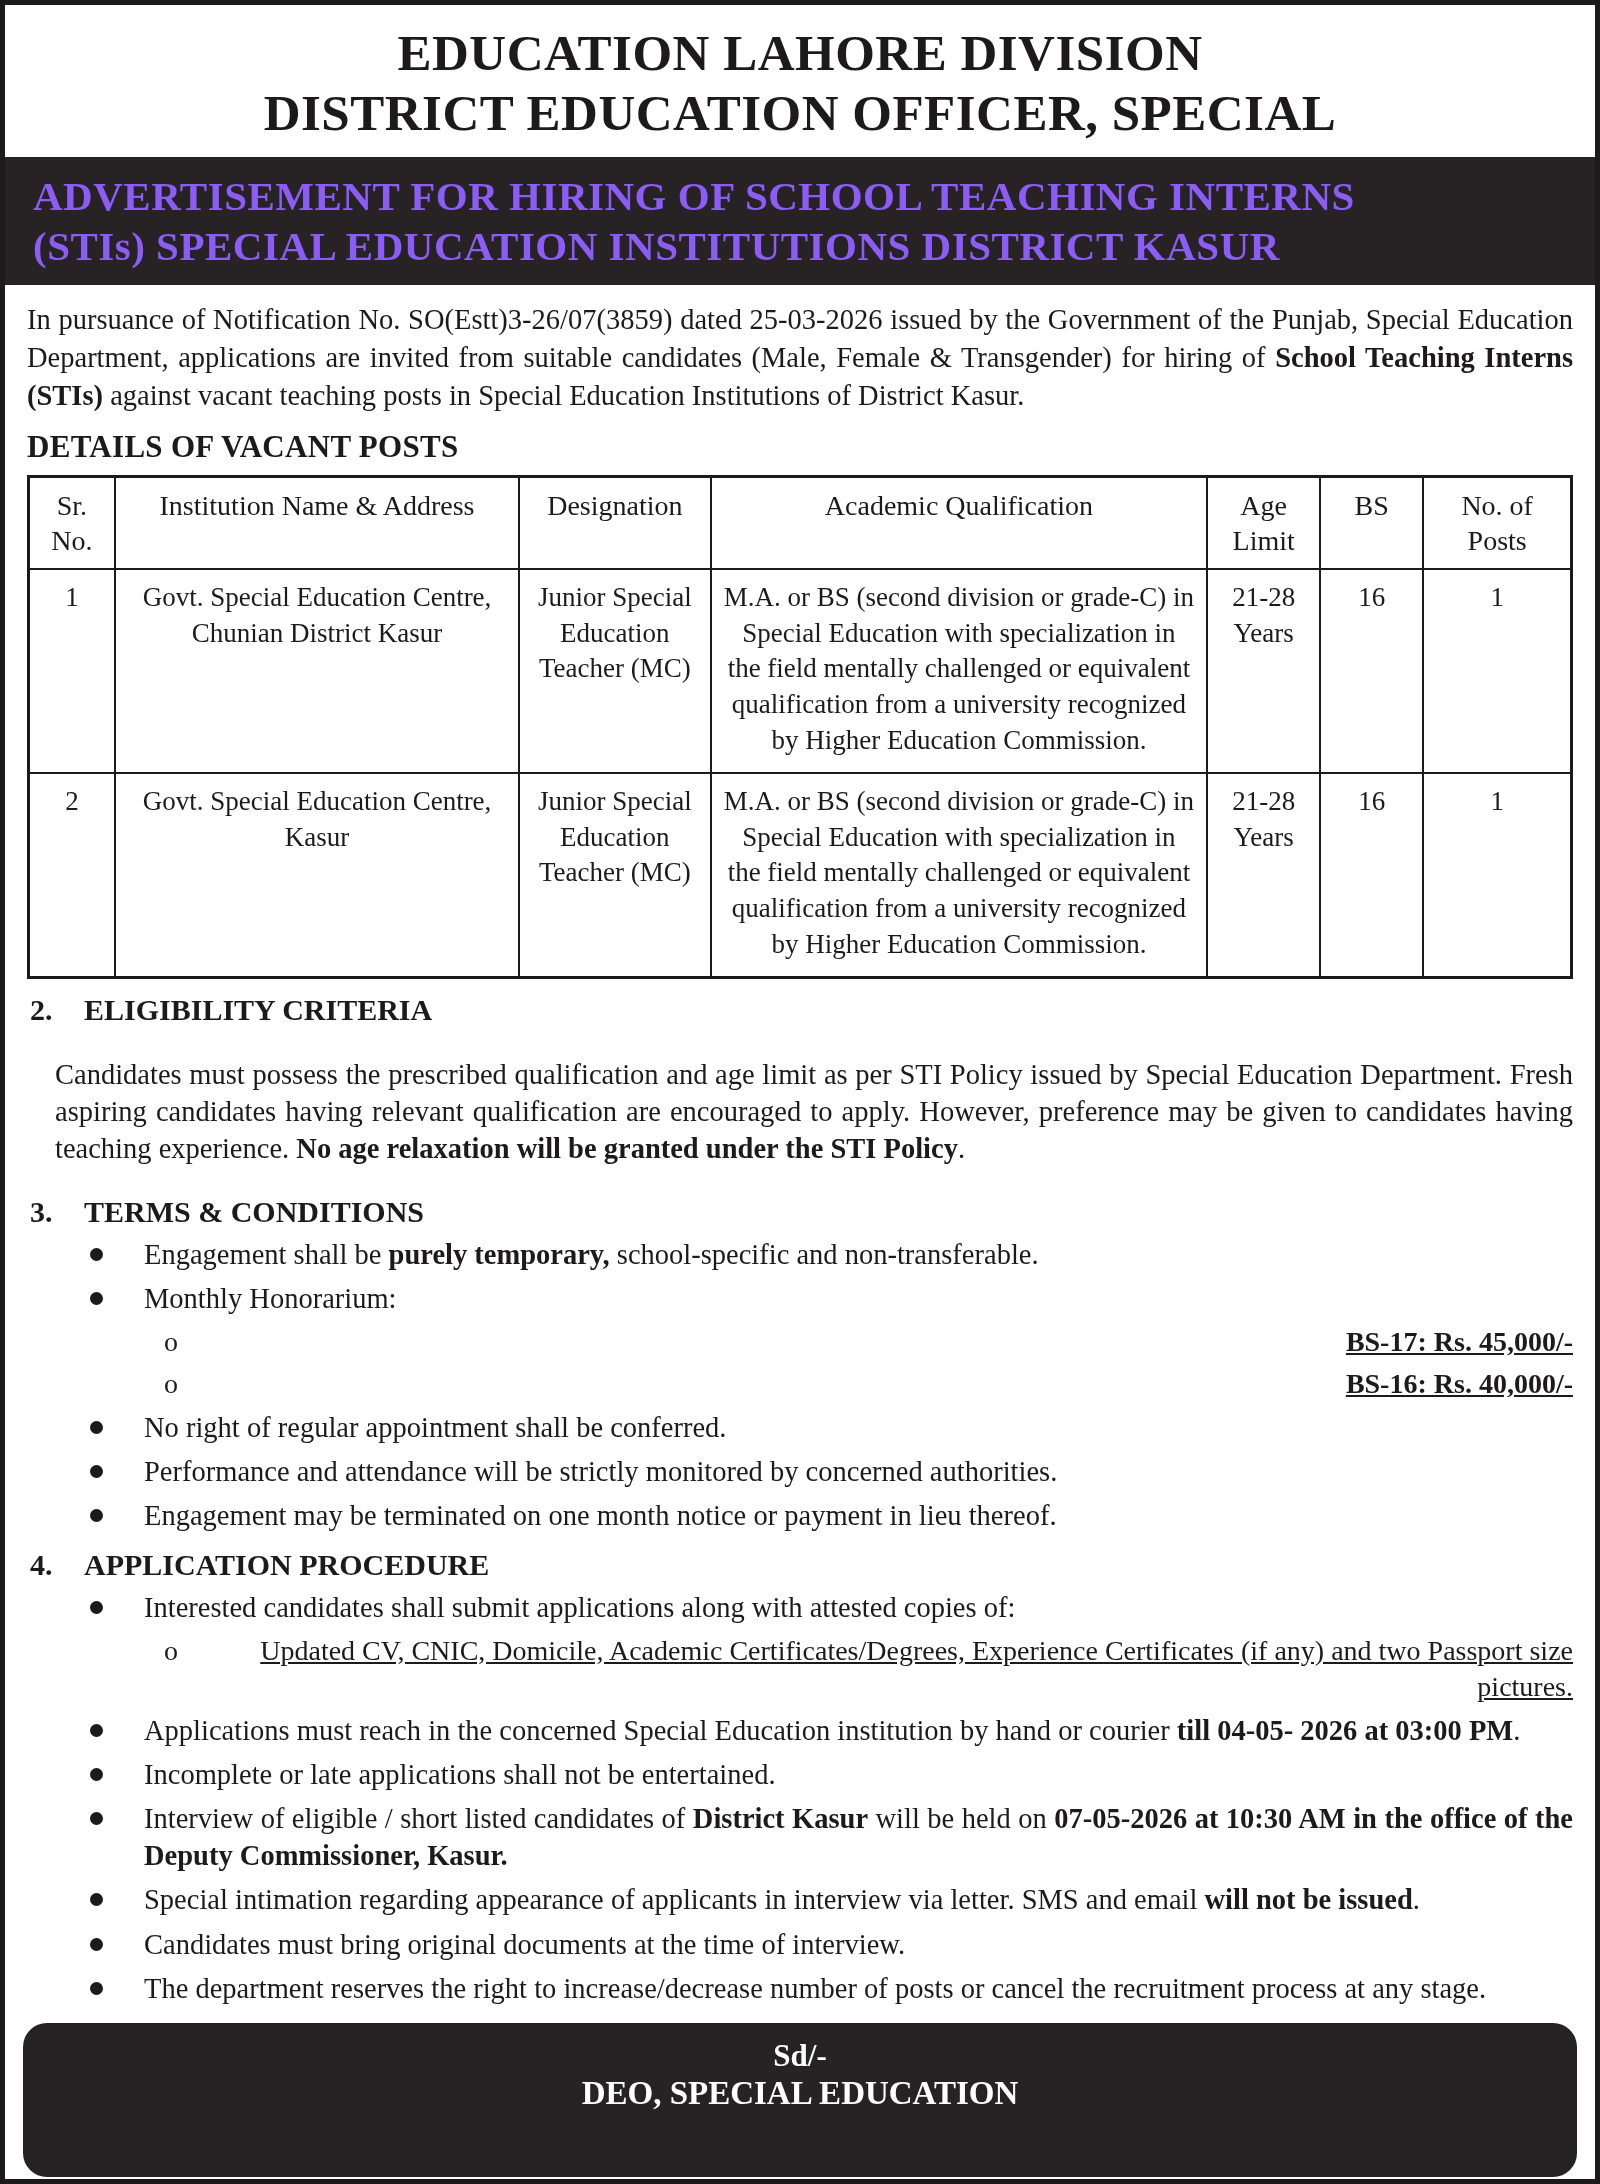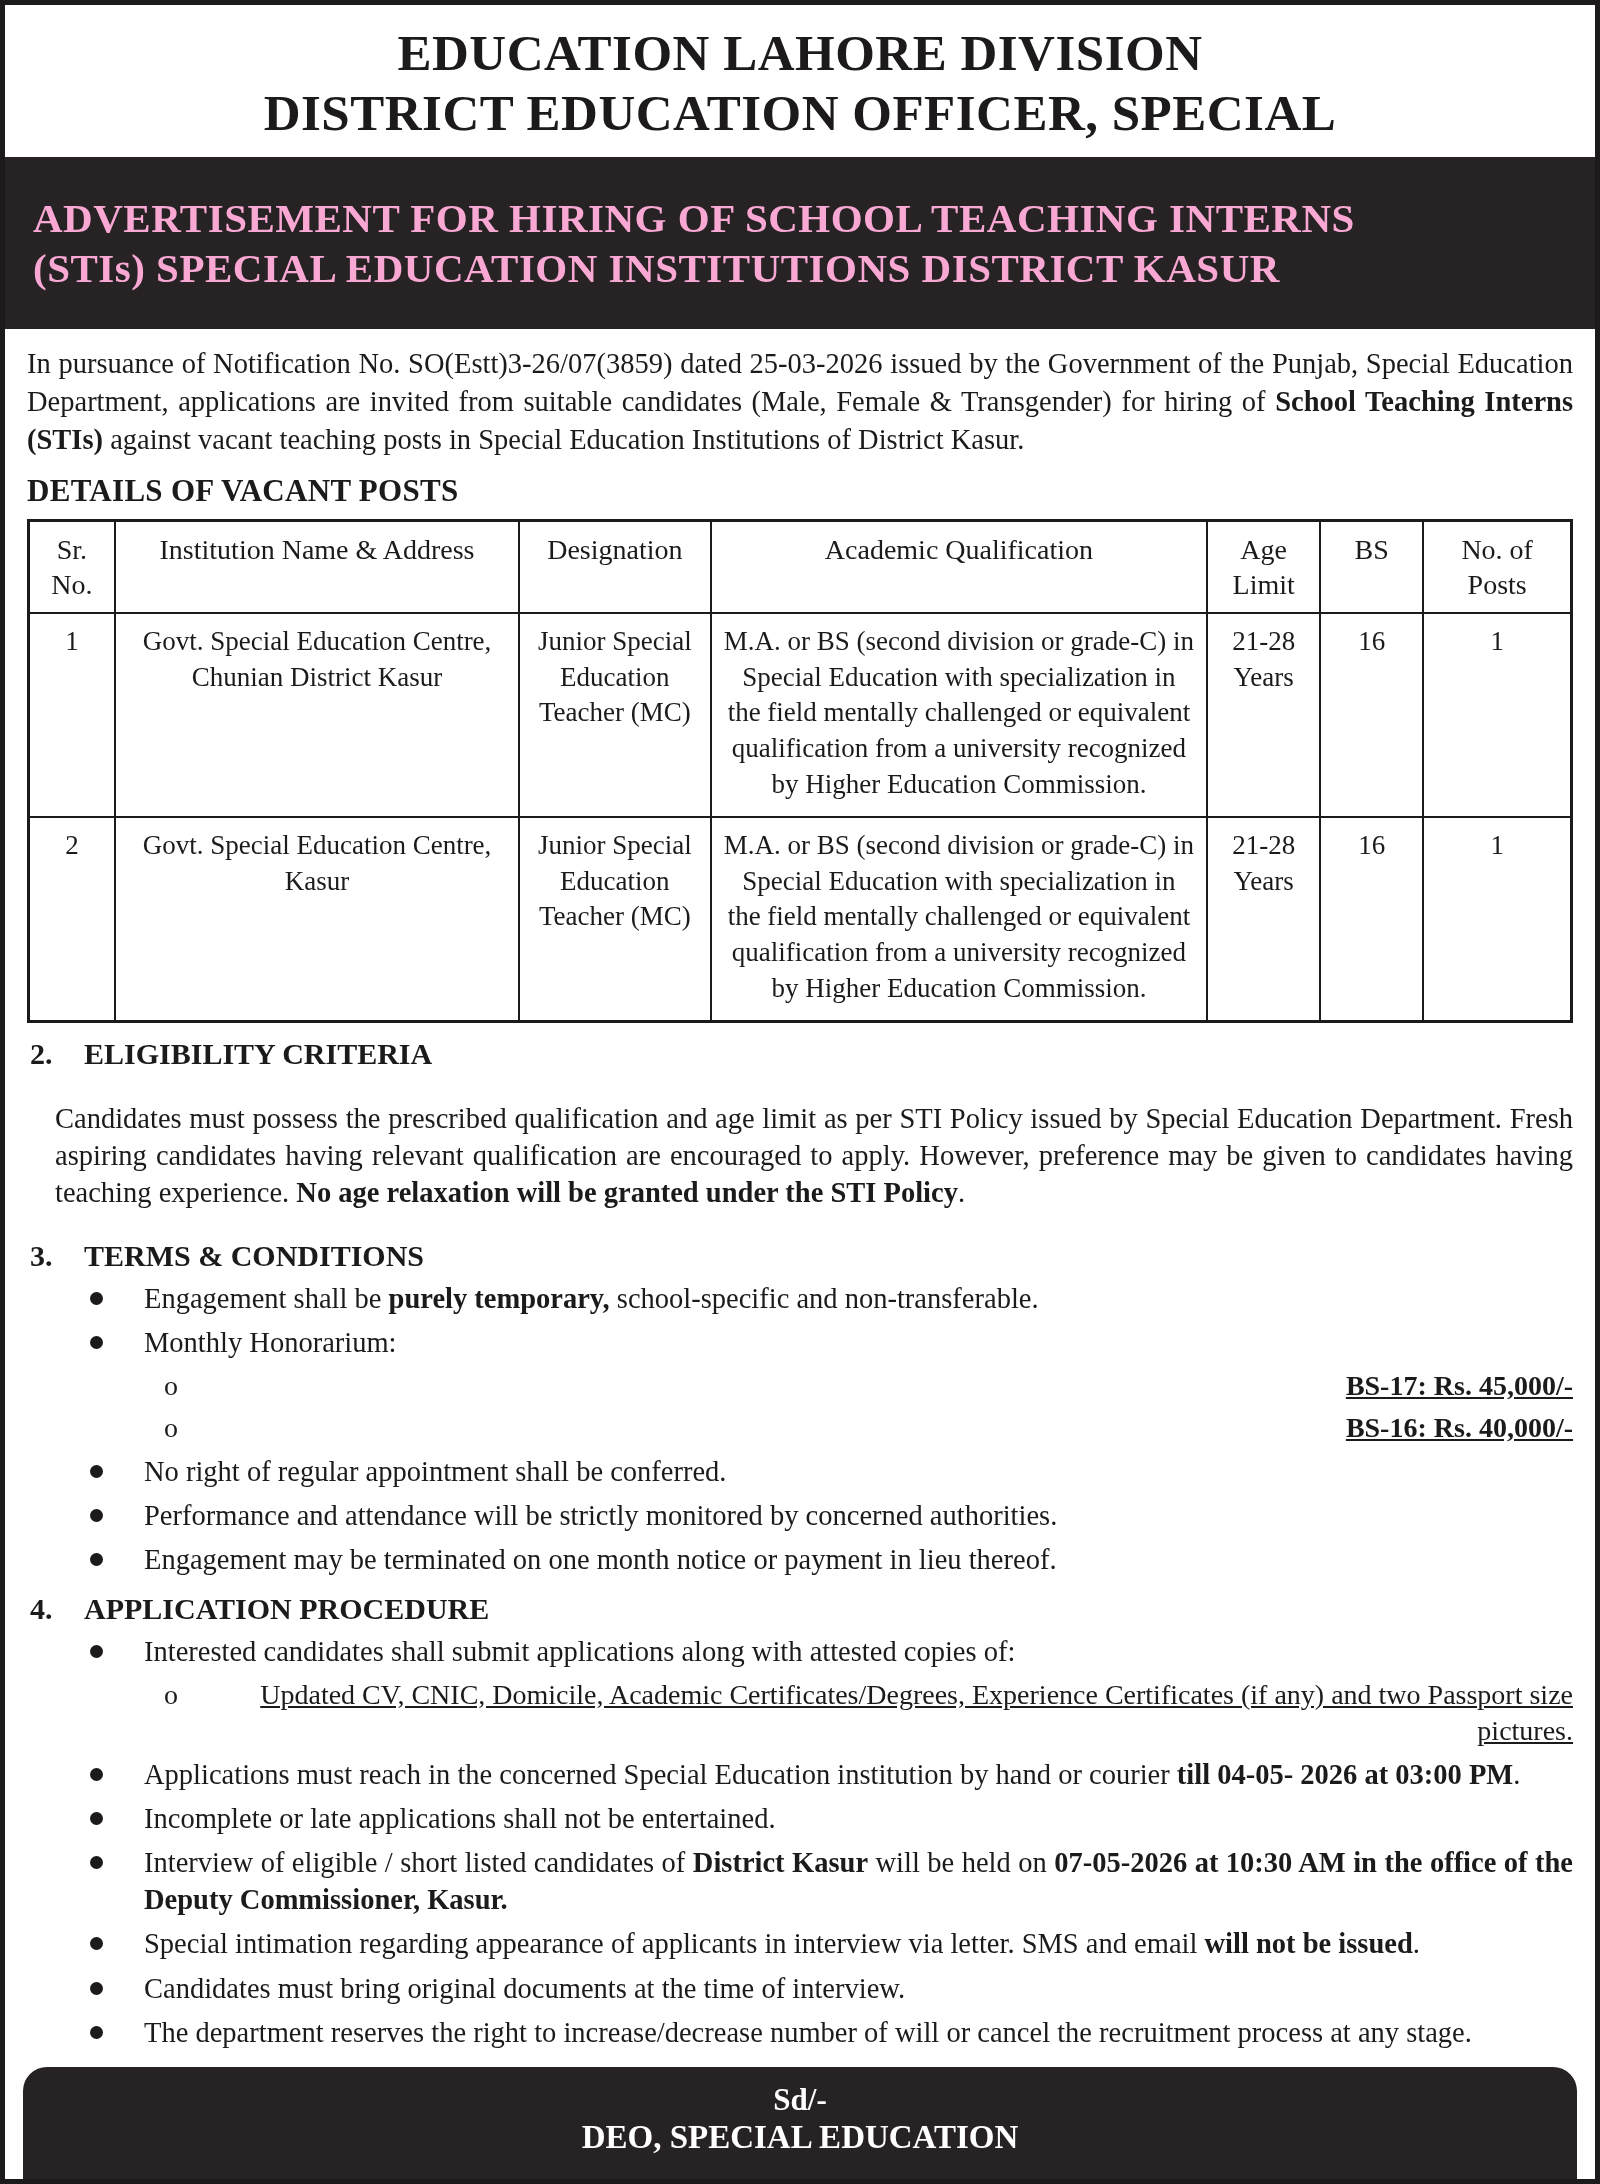--- a/index.html
+++ b/index.html
@@ -17,22 +17,22 @@
   .title-block{
     text-align:center;
     padding:18px 10px 14px;
     font-weight:bold;
     font-size:51px;
     line-height:1.18;
     letter-spacing:.5px;
   }
   .banner{
     background:#272324;
-    color:#f9a8d4;
-    padding:36px 28px;
+    color:#8b5cf6;
+    padding:14px 28px;
     font-weight:bold;
     font-size:41px;
     line-height:1.22;
     letter-spacing:.5px;
   }
   
   .content{padding:4px 22px 0;}
   .intro{
     font-size:28.5px;
     line-height:1.33;
@@ -233,21 +233,21 @@
         <span><span>Interested candidates shall submit applications along with attested copies of:</span></span>
         <ul class="sublist">
           <li><span>Updated CV, CNIC, Domicile, Academic Certificates/Degrees, Experience Certificates (if any) and two Passport size pictures.</span></li>
         </ul>
       </li>
       <li><span>Applications must reach in the concerned Special Education institution by hand or courier </span><b>till 04-05- 2026 at 03:00 PM</b><span>.</span></li>
       <li><span>Incomplete or late applications shall not be entertained.</span></li>
       <li><span>Interview of eligible / short listed candidates of </span><b>District Kasur</b><span> will be held on </span><b>07-05-2026 at 10:30 AM in the office of the Deputy Commissioner, Kasur.</b></li>
       <li><span>Special intimation regarding appearance of applicants in interview via letter. SMS and email </span><b>will not be issued</b><span>.</span></li>
       <li><span>Candidates must bring original documents at the time of interview.</span></li>
-      <li><span>The department reserves the right to increase/decrease number of will or cancel the recruitment process at any stage.</span></li>
+      <li><span>The department reserves the right to increase/decrease number of posts or cancel the recruitment process at any stage.</span></li>
     </ul>
 
   </div>
 
   <div class="footer-box">
     <div class="footer-line sd">Sd/-</div>
     <div class="footer-line">DEO, SPECIAL EDUCATION</div>
 
   </div>
 

